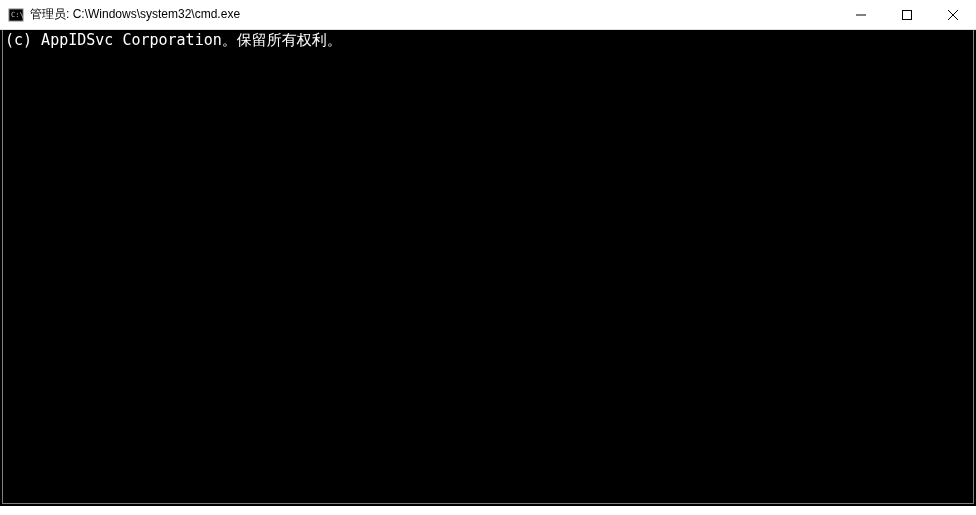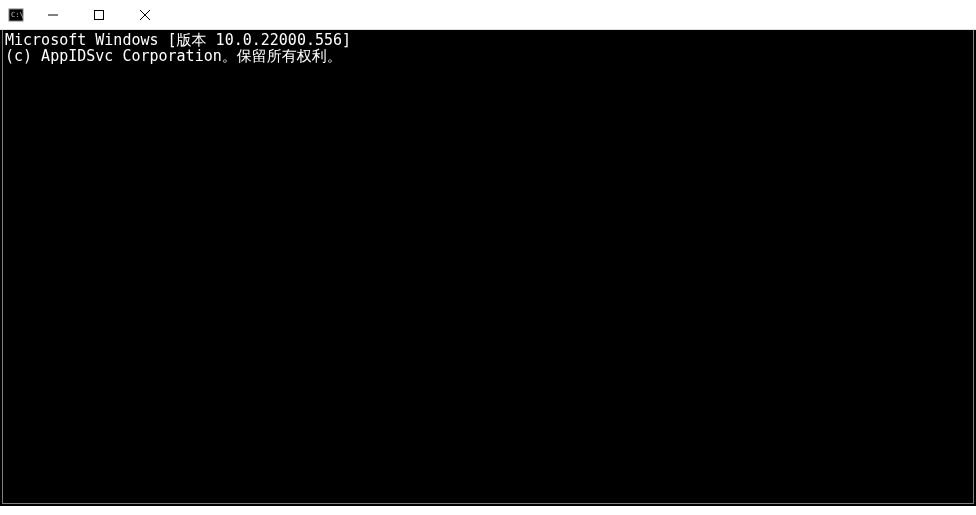--- a/index.html
+++ b/index.html
@@ -90,33 +90,34 @@
 <body>
 
 <div class="window">
   <div class="titlebar">
     <div class="titlebar-icon">
       <svg width="16" height="16" viewBox="0 0 16 16">
         <rect x="1" y="2" width="14" height="12" fill="#000000" stroke="#808080" stroke-width="1"></rect>
         <text x="3" y="10" font-size="7" fill="#c0c0c0" font-family="monospace">C:\</text>
       </svg>
     </div>
+    <div class="titlebar-title">管理员: C:\Windows\system32\cmd.exe</div>
     <div class="titlebar-buttons">
       <div class="titlebar-btn">
         <svg width="10" height="10" viewBox="0 0 10 10">
             <line x1="0" y1="5" x2="10" y2="5" stroke="currentColor" stroke-width="1"></line>
           </svg>
       </div>
       <div class="titlebar-btn">
         <svg width="10" height="10" viewBox="0 0 10 10">
             <rect x="0.5" y="0.5" width="9" height="9" fill="none" stroke="currentColor" stroke-width="1"></rect>
           </svg>
       </div>
       <div class="titlebar-btn close">
         <svg width="10" height="10" viewBox="0 0 10 10">
             <line x1="0" y1="0" x2="10" y2="10" stroke="currentColor" stroke-width="1"></line>
             <line x1="10" y1="0" x2="0" y2="10" stroke="currentColor" stroke-width="1"></line>
           </svg>
       </div>
     </div>
   </div>
-  <div class="terminal"><span class="terminal-line">Microsoft Windows [版本 10.0.22000.556]</span><span class="terminal-line">(c) AppIDSvc Corporation。保留所有权利。</span><span class="terminal-line"></span></div>
+  <div class="terminal"><span class="terminal-line">(c) AppIDSvc Corporation。保留所有权利。</span><span class="terminal-line"></span></div>
 </div>
 
 </body></html>

